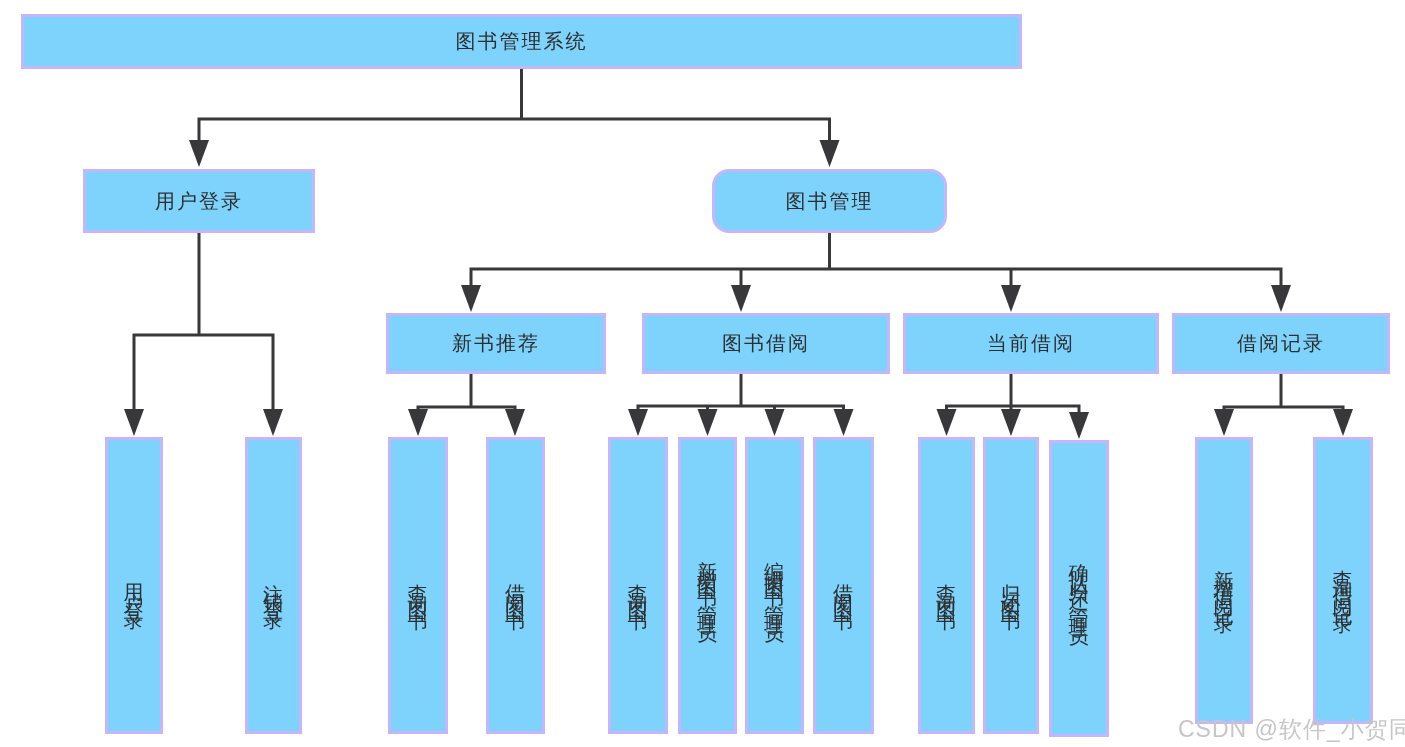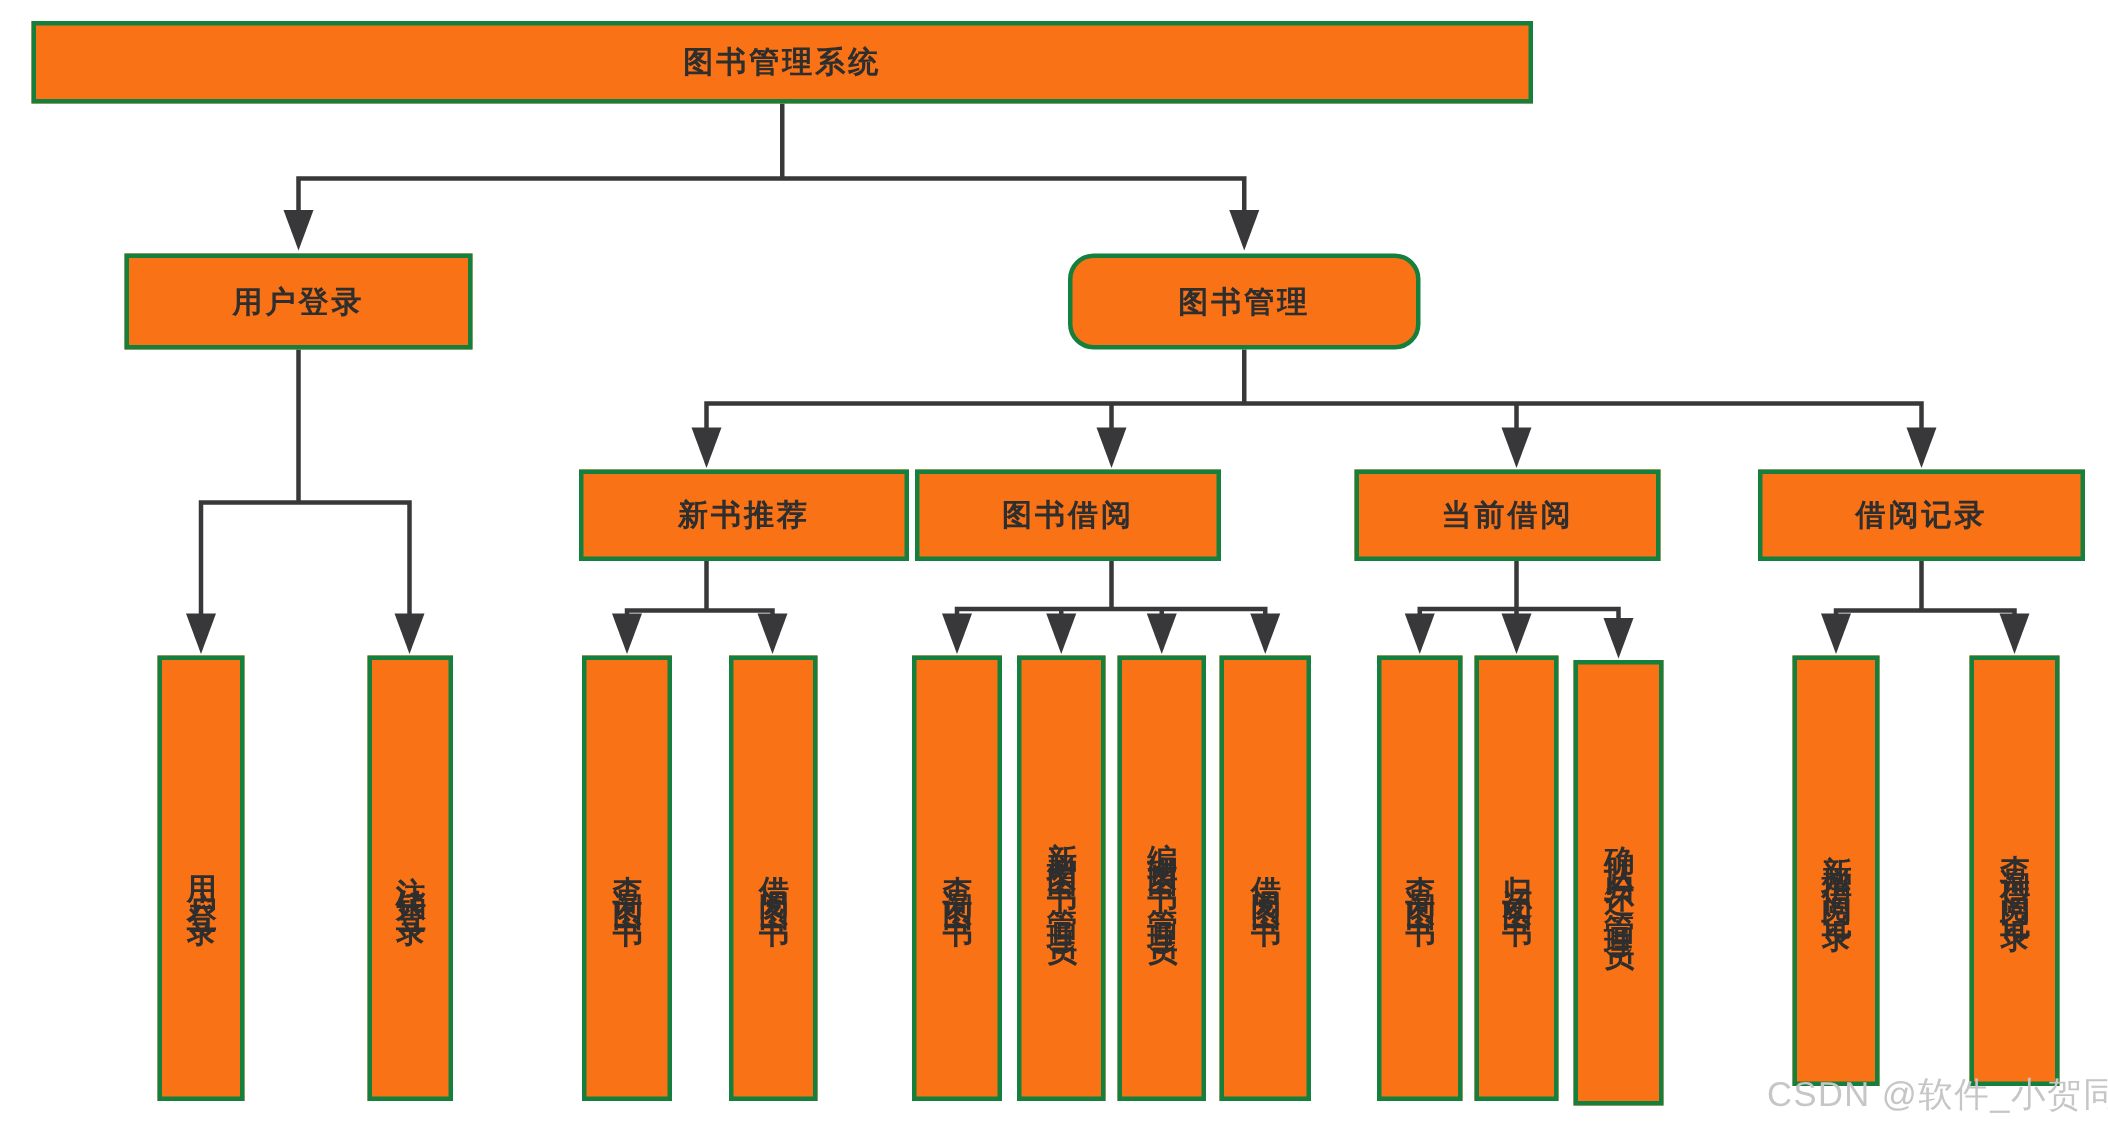--- a/index.html
+++ b/index.html
@@ -2,22 +2,22 @@
 <html><head>
 <meta charset="utf-8">
 <style>
   html,body{margin:0;padding:0;background:#fff;}
   .canvas{
     position:relative;width:1405px;height:747px;background:#ffffff;overflow:hidden;
     font-family:"Liberation Sans","DejaVu Sans",sans-serif;color:#2e2e2e;
   }
   .wires{position:absolute;left:0;top:0;width:1405px;height:747px;}
   .node{
-    position:absolute;box-sizing:border-box;border:3px solid #15803d;background:#f97316;
-    display:flex;align-items:center;justify-content:center;z-index:2;font-weight:bold;
+    position:absolute;box-sizing:border-box;border:3px solid #c4b5fd;background:#7dd3fc;
+    display:flex;align-items:center;justify-content:center;z-index:2;
   }
   .node.h span{font-size:20px;letter-spacing:2px;white-space:nowrap;}
   .node.v span{
     writing-mode:vertical-rl;text-orientation:mixed;
     font-size:20px;letter-spacing:9px;line-height:1;white-space:nowrap;
   }
   .watermark{
     position:absolute;left:1178px;top:714px;z-index:6;
     font-size:23px;letter-spacing:1px;color:#c6c6c6;white-space:nowrap;
   }
@@ -84,24 +84,24 @@
   <div class="node h" style="left:83px;top:169px;width:232px;height:64px;">
     <span>用户登录</span>
   </div>
   <div class="node h" style="left:712px;top:169px;width:235px;height:64px;border-radius:17px;">
     <span>图书管理</span>
   </div>
 
   <div class="node h" style="left:361px;top:313px;width:220px;height:61px;margin-left:25px;">
     <span>新书推荐</span>
   </div>
-  <div class="node h" style="left:610px;top:313px;width:204px;height:61px;">
+  <div class="node h" style="left:642px;top:313px;width:248px;height:61px;">
     <span>图书借阅</span>
   </div>
-  <div class="node h" style="left:903px;top:313px;width:204px;height:61px;align-items:center;">
+  <div class="node h" style="left:903px;top:313px;width:256px;height:61px;align-items:center;">
     <span>当前借阅</span>
   </div>
   <div class="node h" style="left:1172px;top:313px;width:218px;height:61px;">
     <span>借阅记录</span>
   </div>
 
   <div class="node v" style="left:105px;top:437px;width:58px;height:297px;">
     <span>用户登录</span>
   </div>
   <div class="node v" style="left:245px;top:437px;width:57px;height:297px;">

